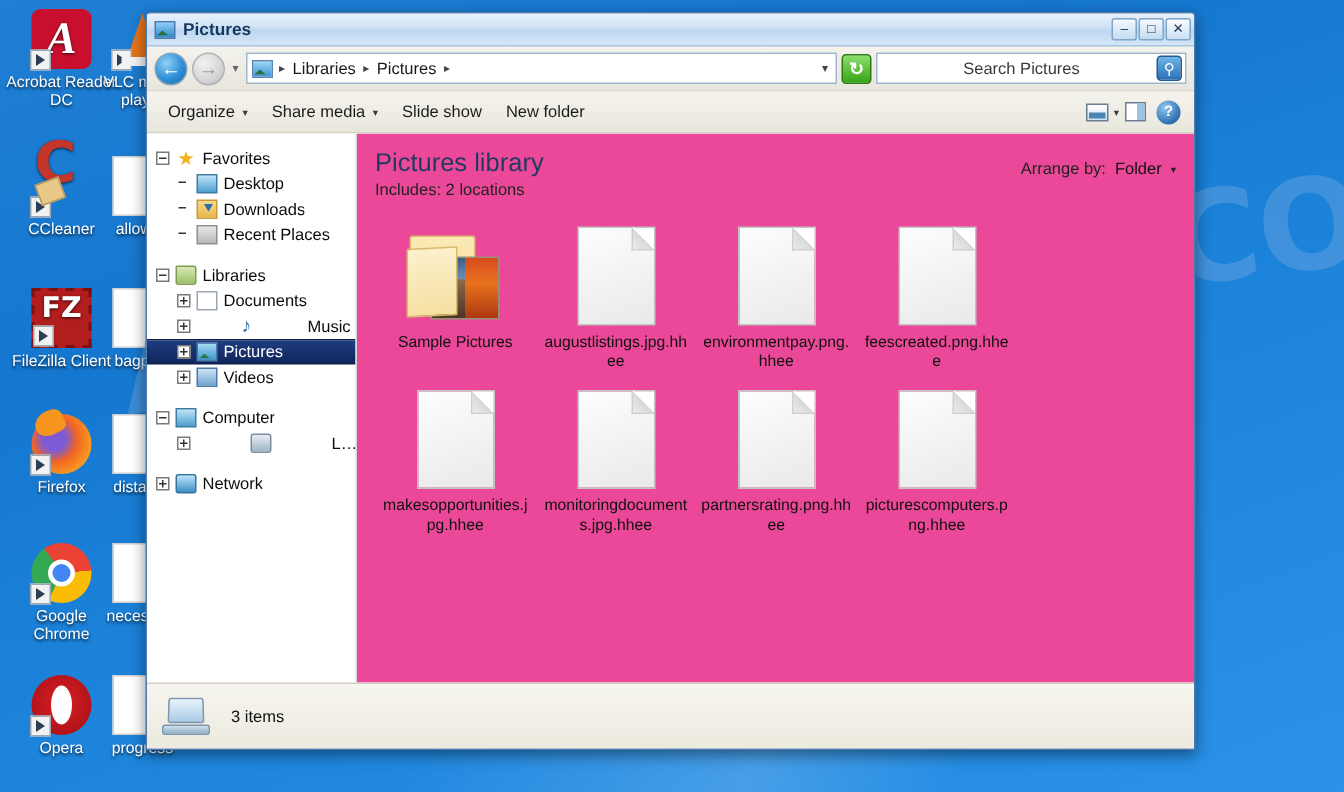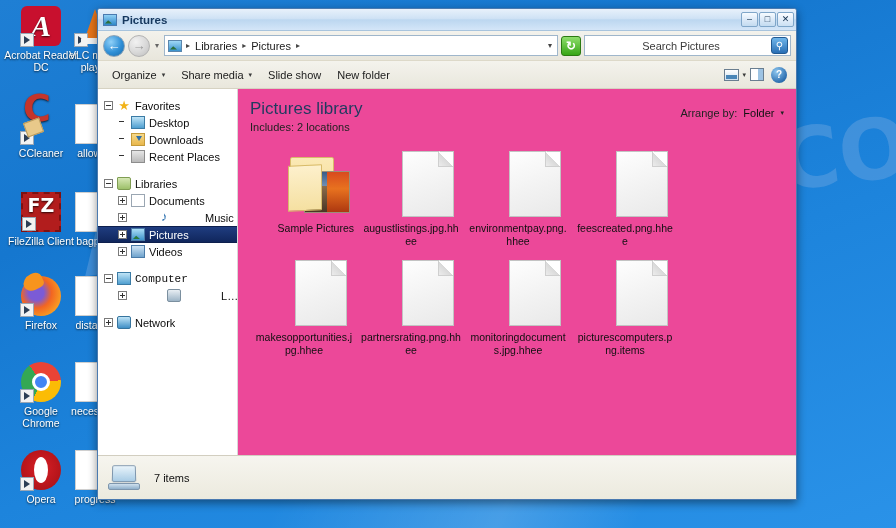--- a/index.html
+++ b/index.html
@@ -451,21 +451,21 @@
   #arrangeby .val { color: #111; text-align: center; }
   #arrangeby .caret { font-size: 7px; }
 
   #filegrid {
     display: flex; flex-wrap: wrap;
     gap: 0px;
   }
   .fitem {
     width: 107px;
     padding: 4px 3px;
-    display: flex; flex-direction: column; align-items: flex-end;
+    display: flex; flex-direction: column; align-items: center;
     text-align: center;
   }
   .fthumb {
     width: 66px; height: 70px;
     position: relative;
     margin-bottom: 5px;
     display: flex; align-items: flex-end; justify-content: center;
   }
   
   .doc {
@@ -735,21 +735,21 @@
               <span class="ticon ic-pic"></span>
               <span class="tlabel">Pictures</span>
             </div>
             <div class="tnode" style="padding-left: 20px;">
               <span class="expander plus"></span>
               <span class="ticon ic-video"></span>
               <span class="tlabel">Videos</span>
             </div>
           </div>
           <div class="tree-group">
-            <div class="tnode" style="padding-left: 6px; font-family: Liberation Mono, monospace;">
+            <div class="tnode" style="padding-left: 6px;">
               <span class="expander "></span>
               <span class="ticon ic-monitor"></span>
               <span class="tlabel">Computer</span>
             </div>
             <div class="tnode" style="padding-left: 20px; gap: 40px;">
               <span class="expander plus"></span>
               <span class="ticon ic-disk"></span>
               <span class="tlabel">Local Disk (C:)</span>
             </div>
           </div>
@@ -807,40 +807,40 @@
             <div class="fitem">
               <div class="fthumb">
                 <div class="doc"></div>
               </div>
               <div class="flabel">makesopportunities.jpg.hhee</div>
             </div>
             <div class="fitem">
               <div class="fthumb">
                 <div class="doc"></div>
               </div>
-              <div class="flabel">partnersrating.png.hhee</div>
+              <div class="flabel">monitoringdocuments.jpg.hhee</div>
             </div>
             <div class="fitem">
               <div class="fthumb">
                 <div class="doc"></div>
               </div>
-              <div class="flabel">monitoringdocuments.jpg.hhee</div>
+              <div class="flabel">partnersrating.png.hhee</div>
             </div>
             <div class="fitem">
               <div class="fthumb">
                 <div class="doc"></div>
               </div>
-              <div class="flabel">picturescomputers.png.items</div>
+              <div class="flabel">picturescomputers.png.hhee</div>
             </div>
           </div>
       </div>
     </div>
 
     <div id="statusbar">
       <div class="computericon">
         <div class="screen"></div>
         <div class="base"></div>
       </div>
-      <div id="statuscount">7 items</div>
+      <div id="statuscount">3 items</div>
     </div>
 
   </div>
 </div>
 
 </body></html>

